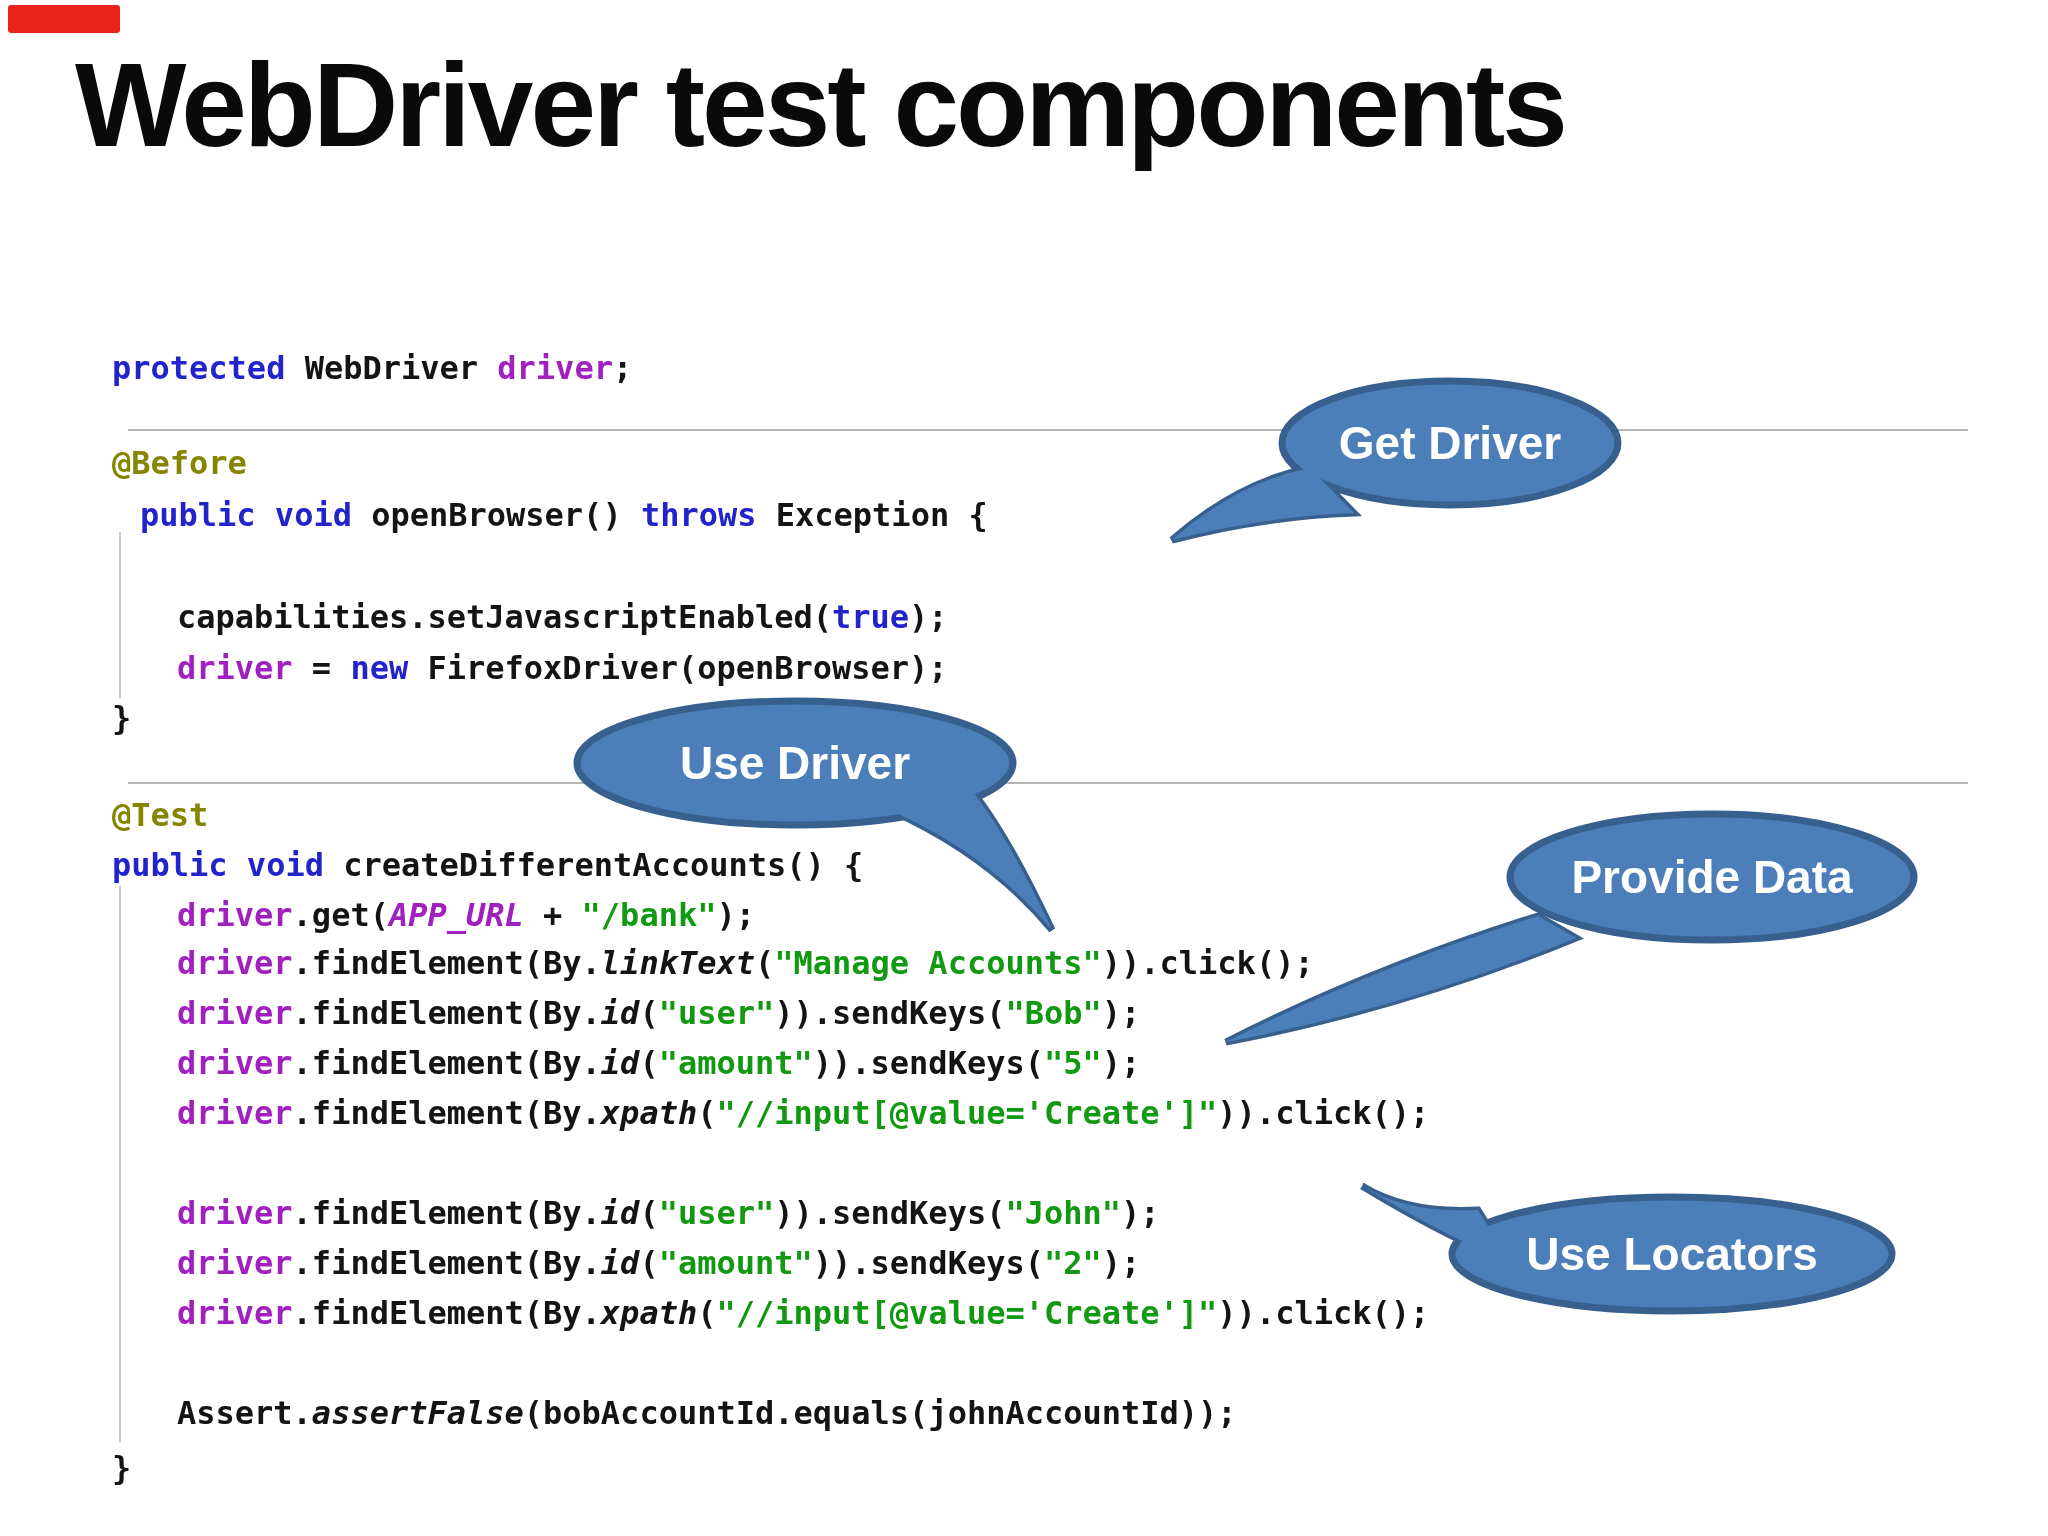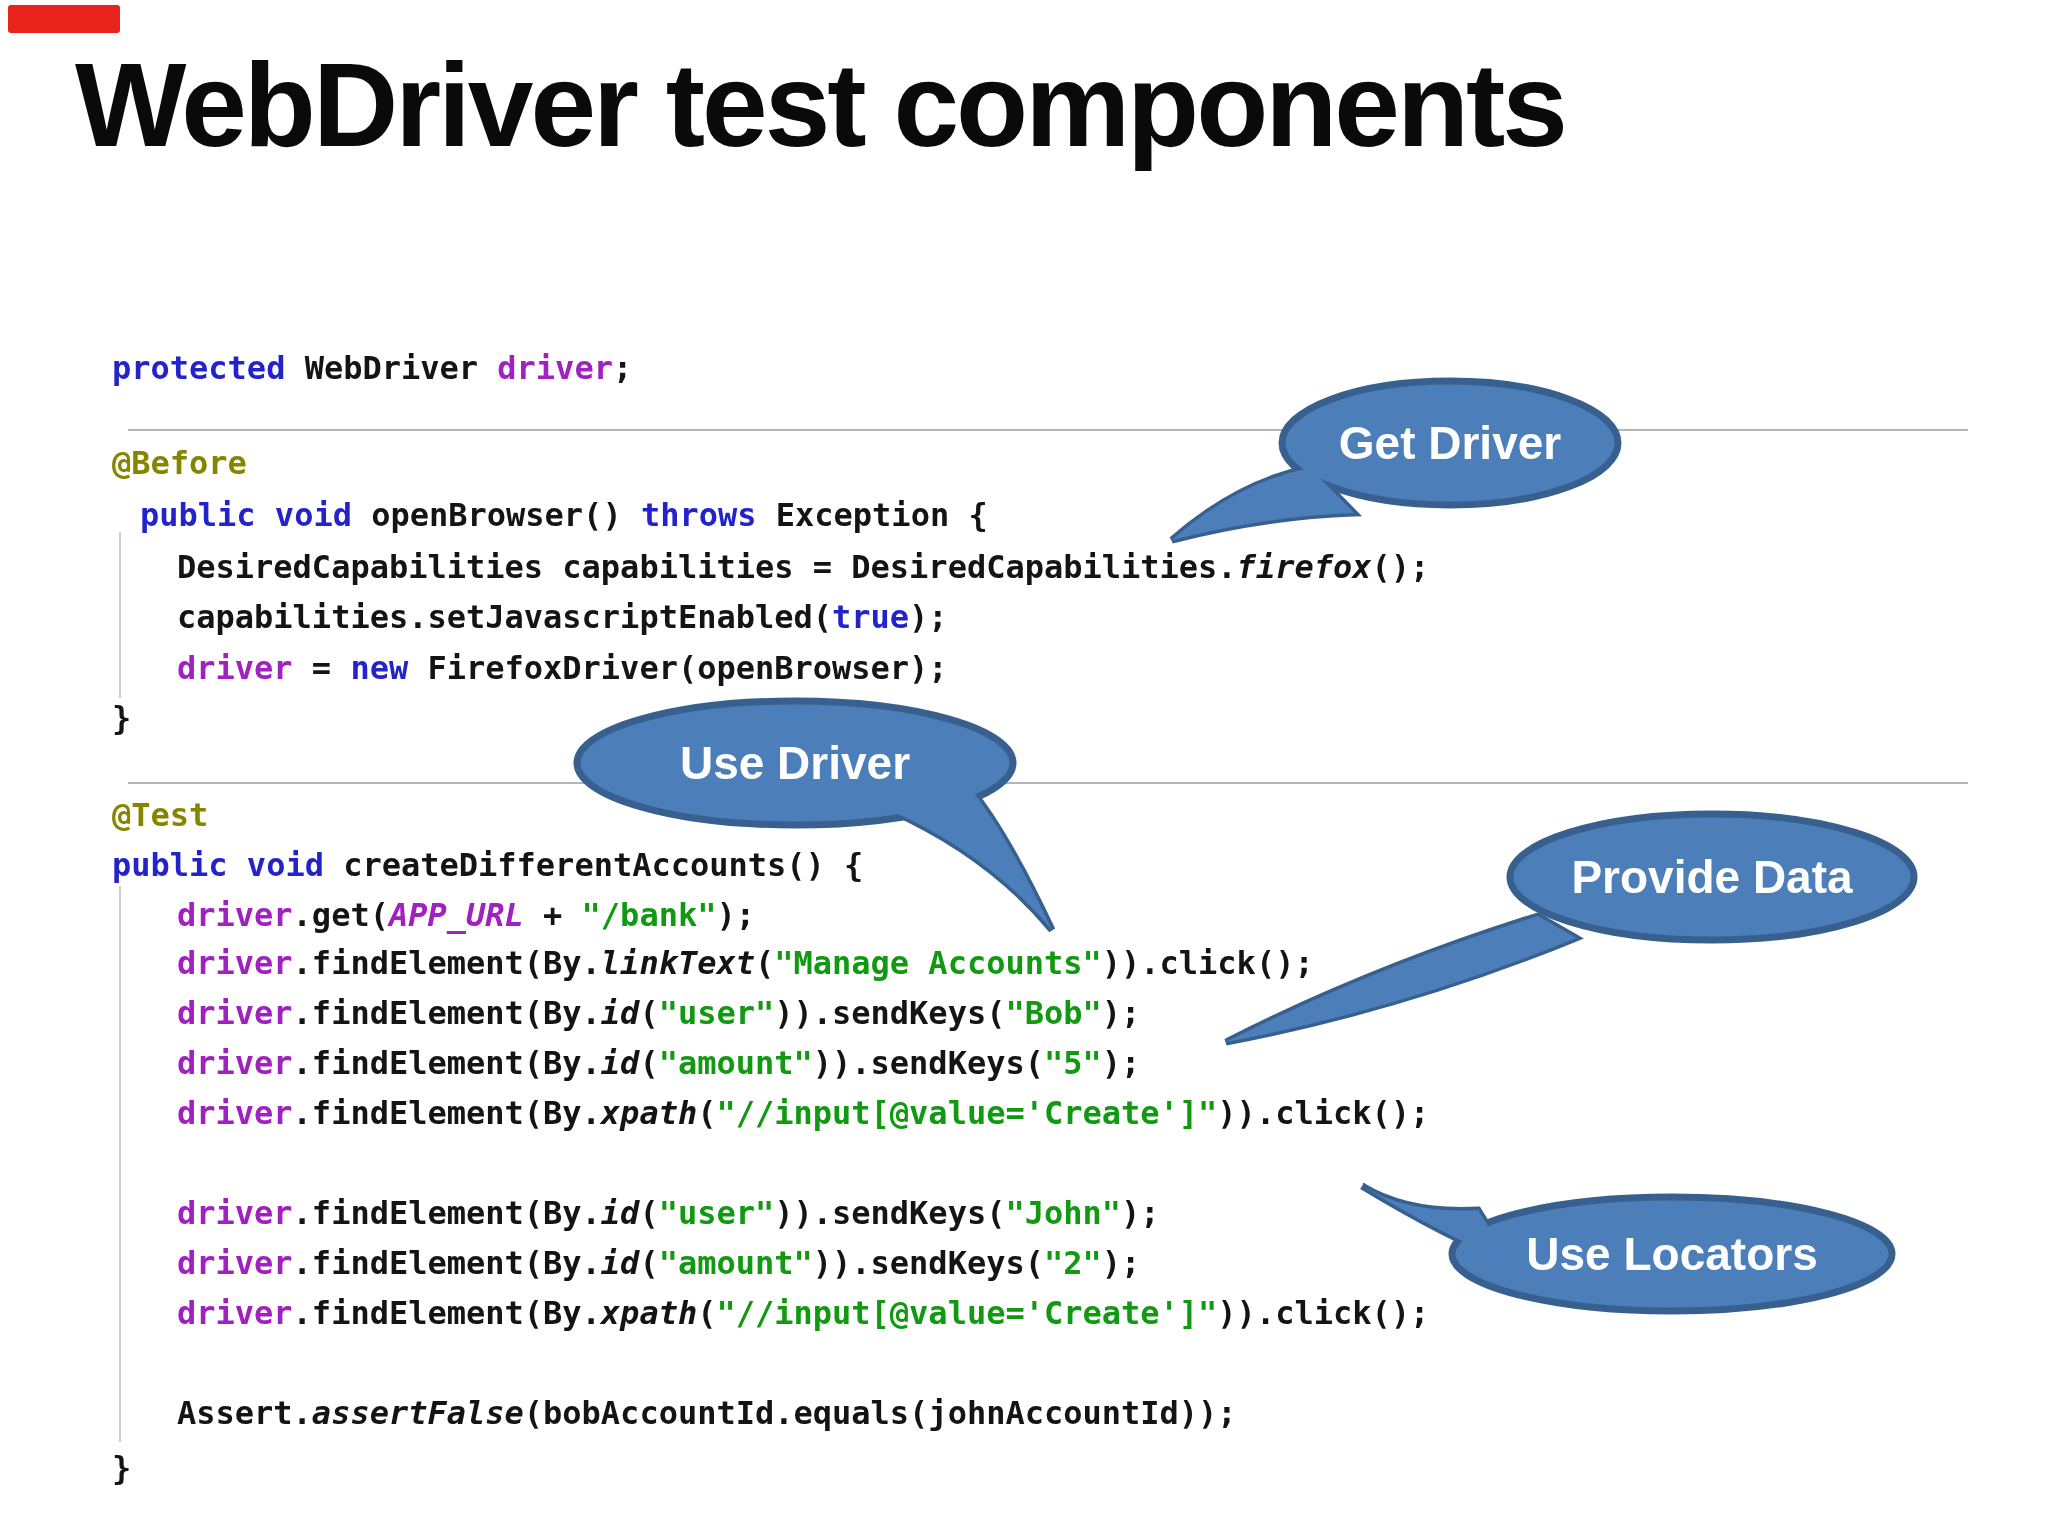--- a/index.html
+++ b/index.html
@@ -78,21 +78,20 @@
 
 <div class="separator" id="sep-1"></div>
 <div class="separator" id="sep-2"></div>
 <div class="scope-line" id="scope-1"></div>
 <div class="scope-line" id="scope-2"></div>
 
 <div id="code-layer">
     <div class="code-line" style="left: 112px; top: 344px;"><span class="c-kw">protected</span><span class="c-pl"> WebDriver </span><span class="c-fld">driver</span><span class="c-pl">;</span></div>
     <div class="code-line" style="left: 112px; top: 439px;"><span class="c-anno">@Before</span></div>
     <div class="code-line" style="left: 112px; top: 491px; margin-left: 28px;"><span class="c-kw">public</span><span class="c-pl"> </span><span class="c-kw">void</span><span class="c-pl"> openBrowser() </span><span class="c-kw">throws</span><span class="c-pl"> Exception {</span></div>
-    <div class="code-line" style="left: 177px; top: 543px;"><span class="c-pl">DesiredCapabilities capabilities = DesiredCapabilities.</span><span class="c-sm">firefox</span><span class="c-pl">();</span></div>
     <div class="code-line" style="left: 177px; top: 593px;"><span class="c-pl">capabilities.setJavascriptEnabled(</span><span class="c-kw">true</span><span class="c-pl">);</span></div>
     <div class="code-line" style="left: 177px; top: 644px;"><span class="c-fld">driver</span><span class="c-pl"> = </span><span class="c-kw">new</span><span class="c-pl"> FirefoxDriver(openBrowser);</span></div>
     <div class="code-line" style="left: 112px; top: 694px;"><span class="c-pl">}</span></div>
     <div class="code-line" style="left: 112px; top: 791px;"><span class="c-anno">@Test</span></div>
     <div class="code-line" style="left: 112px; top: 841px;"><span class="c-kw">public</span><span class="c-pl"> </span><span class="c-kw">void</span><span class="c-pl"> createDifferentAccounts() {</span></div>
     <div class="code-line" style="left: 177px; top: 891px;"><span class="c-fld">driver</span><span class="c-pl">.get(</span><span class="c-sf">APP_URL</span><span class="c-pl"> + </span><span class="c-str">"/bank"</span><span class="c-pl">);</span></div>
     <div class="code-line" style="left: 177px; top: 939px;"><span class="c-fld">driver</span><span class="c-pl">.findElement(By.</span><span class="c-sm">linkText</span><span class="c-pl">(</span><span class="c-str">"Manage Accounts"</span><span class="c-pl">)).click();</span></div>
     <div class="code-line" style="left: 177px; top: 989px;"><span class="c-fld">driver</span><span class="c-pl">.findElement(By.</span><span class="c-sm">id</span><span class="c-pl">(</span><span class="c-str">"user"</span><span class="c-pl">)).sendKeys(</span><span class="c-str">"Bob"</span><span class="c-pl">);</span></div>
     <div class="code-line" style="left: 177px; top: 1039px;"><span class="c-fld">driver</span><span class="c-pl">.findElement(By.</span><span class="c-sm">id</span><span class="c-pl">(</span><span class="c-str">"amount"</span><span class="c-pl">)).sendKeys(</span><span class="c-str">"5"</span><span class="c-pl">);</span></div>
     <div class="code-line" style="left: 177px; top: 1089px;"><span class="c-fld">driver</span><span class="c-pl">.findElement(By.</span><span class="c-sm">xpath</span><span class="c-pl">(</span><span class="c-str">"//input[@value='Create']"</span><span class="c-pl">)).click();</span></div>

